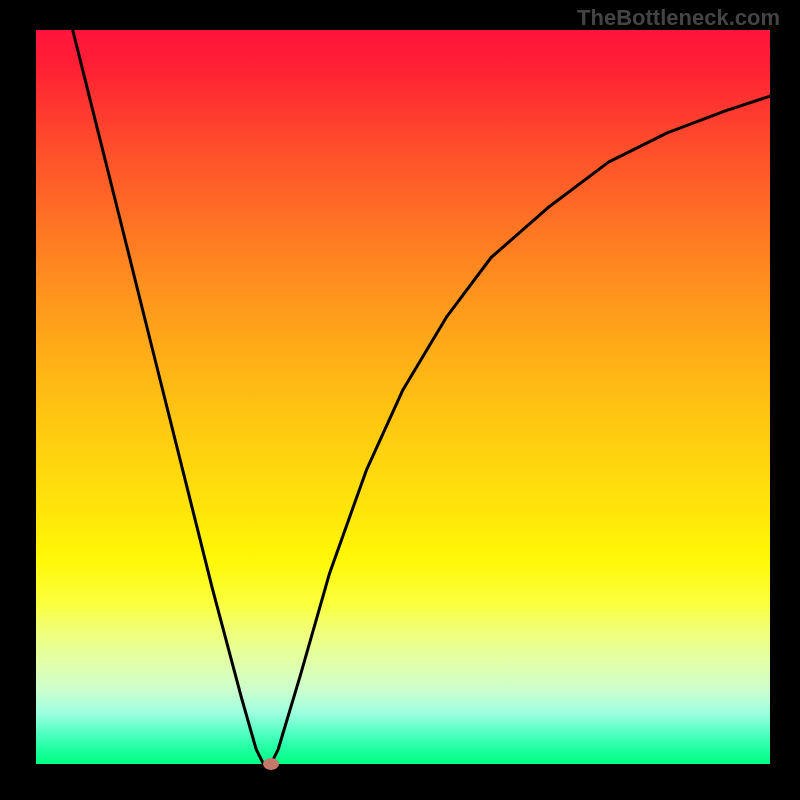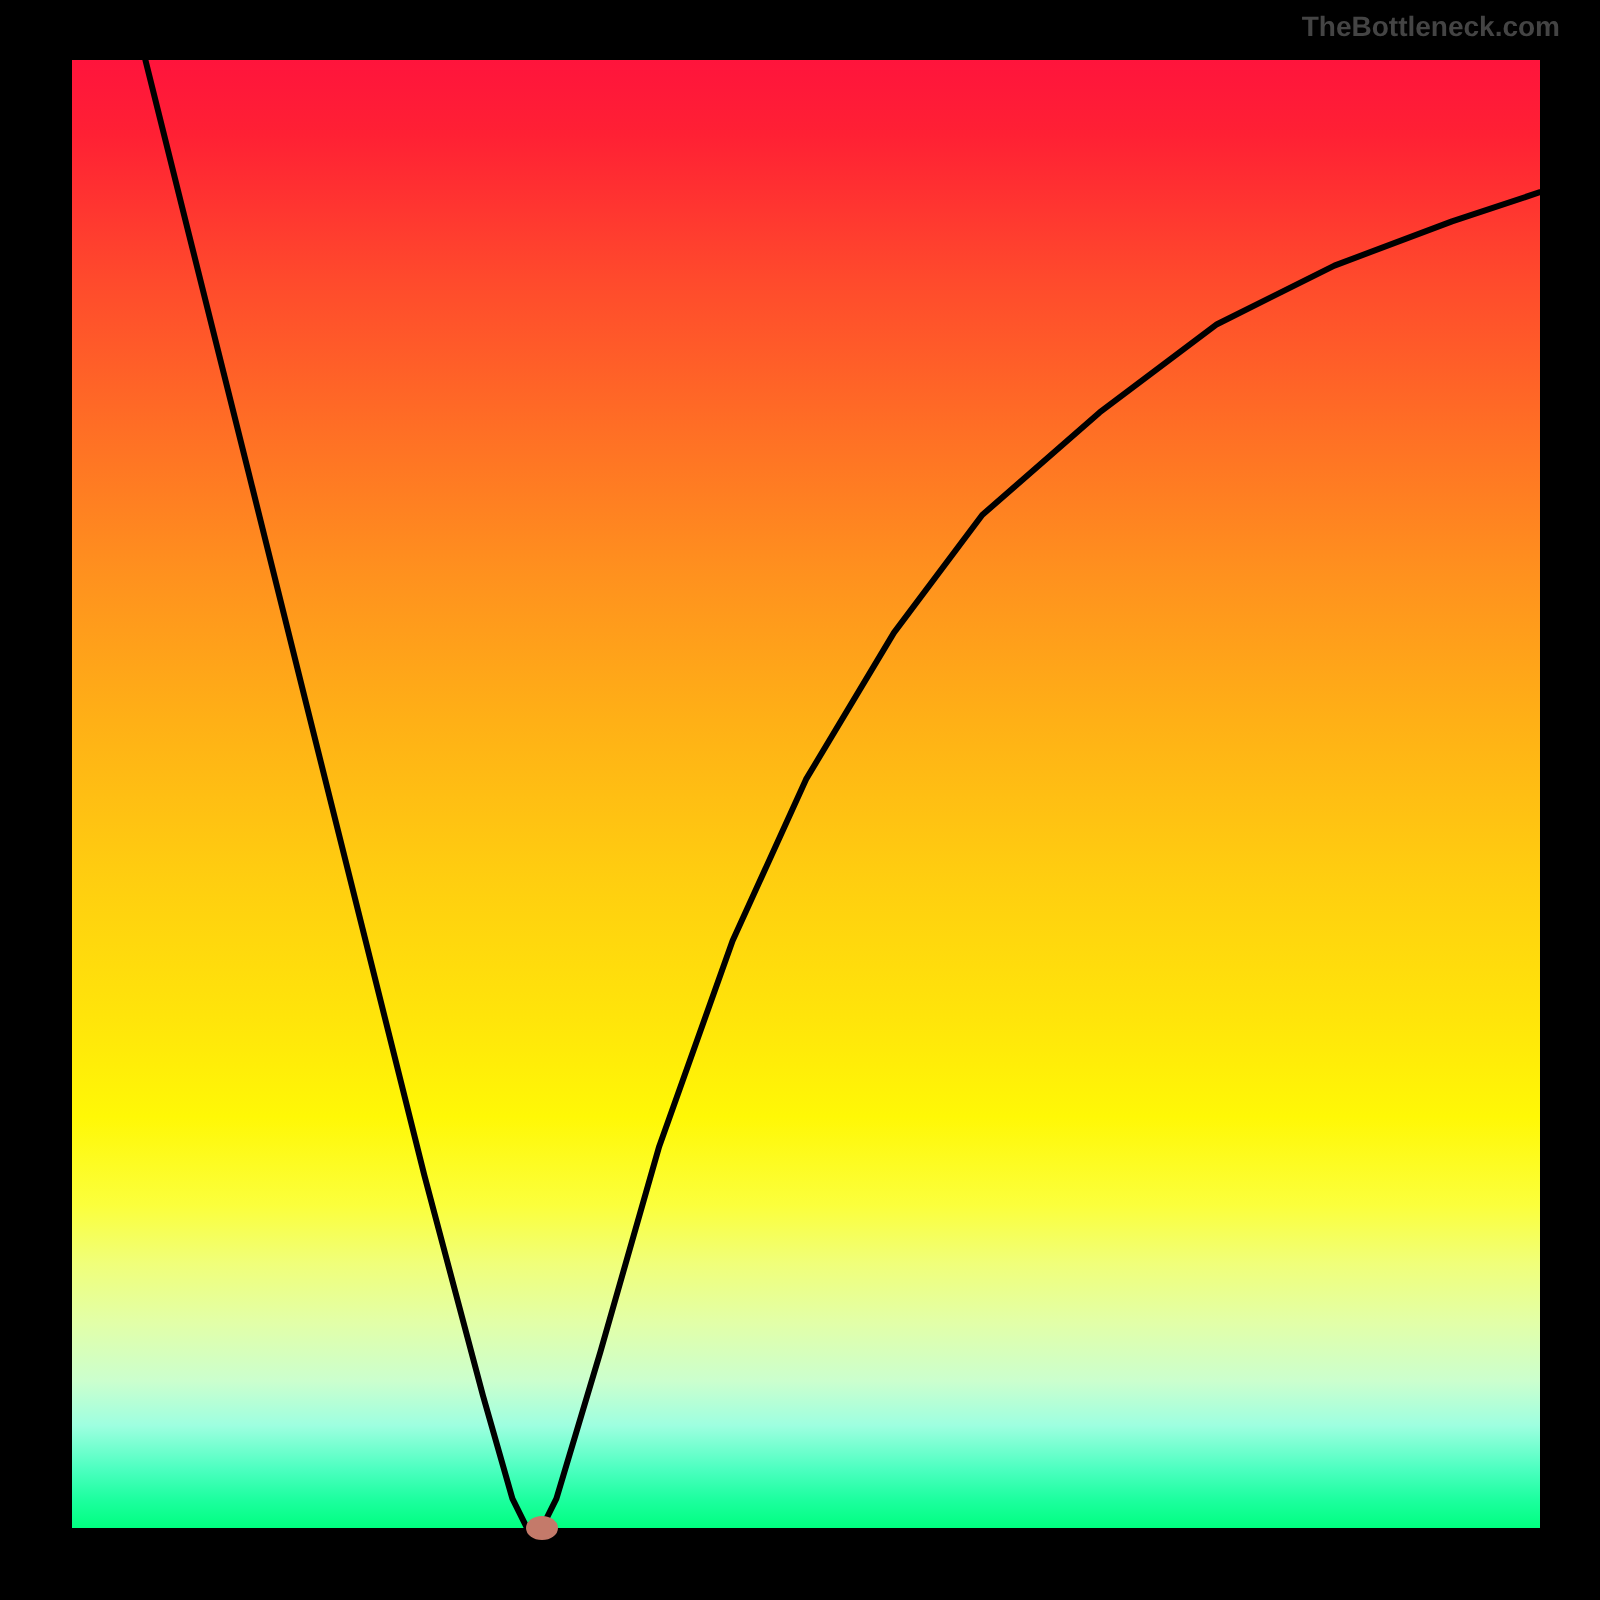--- a/index.html
+++ b/index.html
@@ -9,21 +9,21 @@
       background: #000;
       position: relative;
       overflow: hidden;
       font-family: Arial, sans-serif;
     }
     .watermark {
       position: absolute;
       top: 5px;
       right: 20px;
       color: #444;
-      font-size: 14px;
+      font-size: 22px;
       font-weight: bold;
       z-index: 10;
     }
     .plot-area {
       position: absolute;
       left: 36px;
       top: 30px;
       width: 734px;
       height: 734px;
       background: linear-gradient(to bottom,

